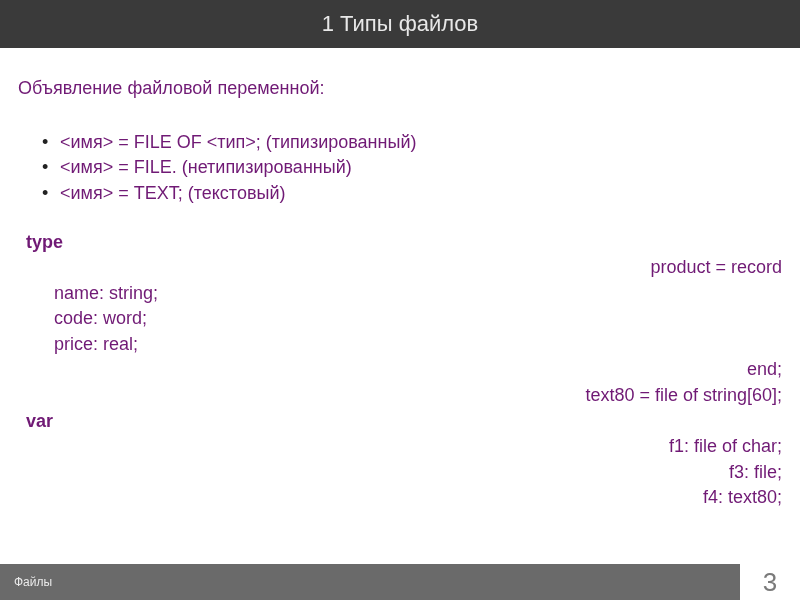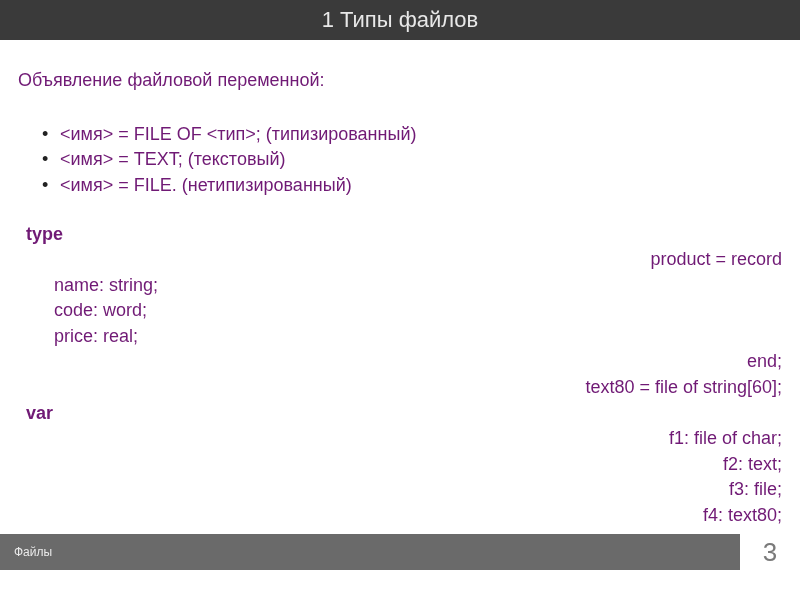--- a/index.html
+++ b/index.html
@@ -6,21 +6,21 @@
   body {
     width: 800px;
     height: 600px;
     font-family: Verdana, Geneva, sans-serif;
     background: #ffffff;
     overflow: hidden;
     position: relative;
   }
   .header {
     width: 100%;
-    height: 40px;
+    height: 48px;
     background: #3a3a3a;
     color: #e8e8e8;
     display: flex;
     align-items: center;
     justify-content: center;
     font-size: 22px;
   }
   .content {
     padding: 28px 18px 0 18px;
     color: #701a75;
@@ -40,21 +40,21 @@
     padding-left: 8px;
     font-size: 18px;
     line-height: 1.42;
   }
   .kw { font-weight: bold; }
   .ind1 { padding-left: 14px; text-align: right; }
   .ind2 { padding-left: 28px; }
   .footer {
     position: absolute;
     left: 0;
-    bottom: 30px;
+    bottom: 0;
     width: 100%;
     height: 36px;
     display: flex;
     align-items: stretch;
   }
   .footer-bar {
     background: #6a6a6a;
     color: #eaeaea;
     font-size: 12px;
     display: flex;
@@ -76,35 +76,34 @@
 <body>
 
 <div class="header">
   <span>1 Типы файлов</span>
 </div>
 
 <div class="content">
   <div class="decl-title">Объявление файловой переменной:</div>
   <ul class="bullets">
     <li>&lt;имя&gt; = FILE OF &lt;тип&gt;;   (типизированный)</li>
+    <li>&lt;имя&gt; = FILE.        (нетипизированный)</li>
     <li>&lt;имя&gt; = TEXT;        (текстовый)</li>
-    <li>&lt;имя&gt; = FILE.        (нетипизированный)</li>
   </ul>
 
   <div class="code-block">
     <div class="kw">type</div>
     <div class="ind1">product = record</div>
     <div class="ind2">  name: string;</div>
     <div class="ind2">  code: word;</div>
     <div class="ind2">  price: real;</div>
     <div class="ind1">end;</div>
     <div class="ind1">text80 = file of string[60];</div>
     <div class="kw">var</div>
     <div class="ind1">f1: file of char;</div>
-    <div class="ind1">f2: text;</div>
     <div class="ind1">f3: file;</div>
     <div class="ind1">f4: text80;</div>
   </div>
 </div>
 
 <div class="footer">
   <div class="footer-bar">
     <span>Файлы</span>
   </div>
   <div class="page-num">3</div>

